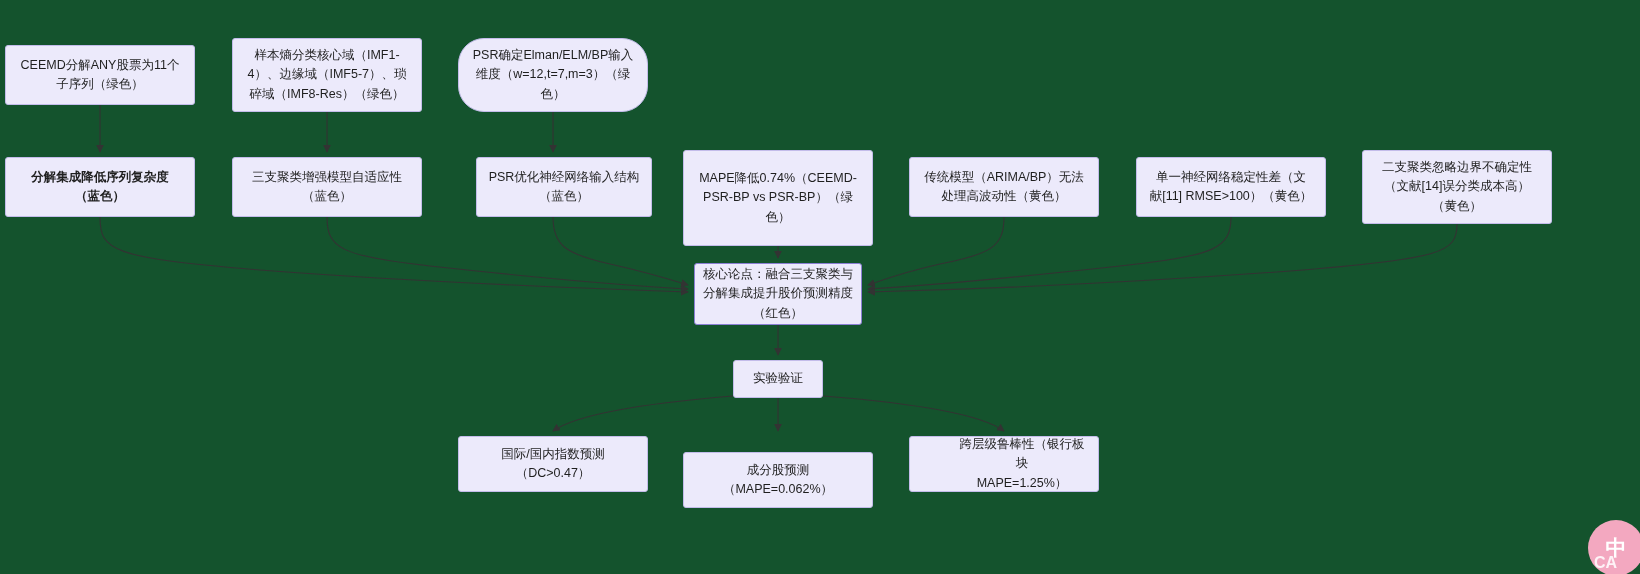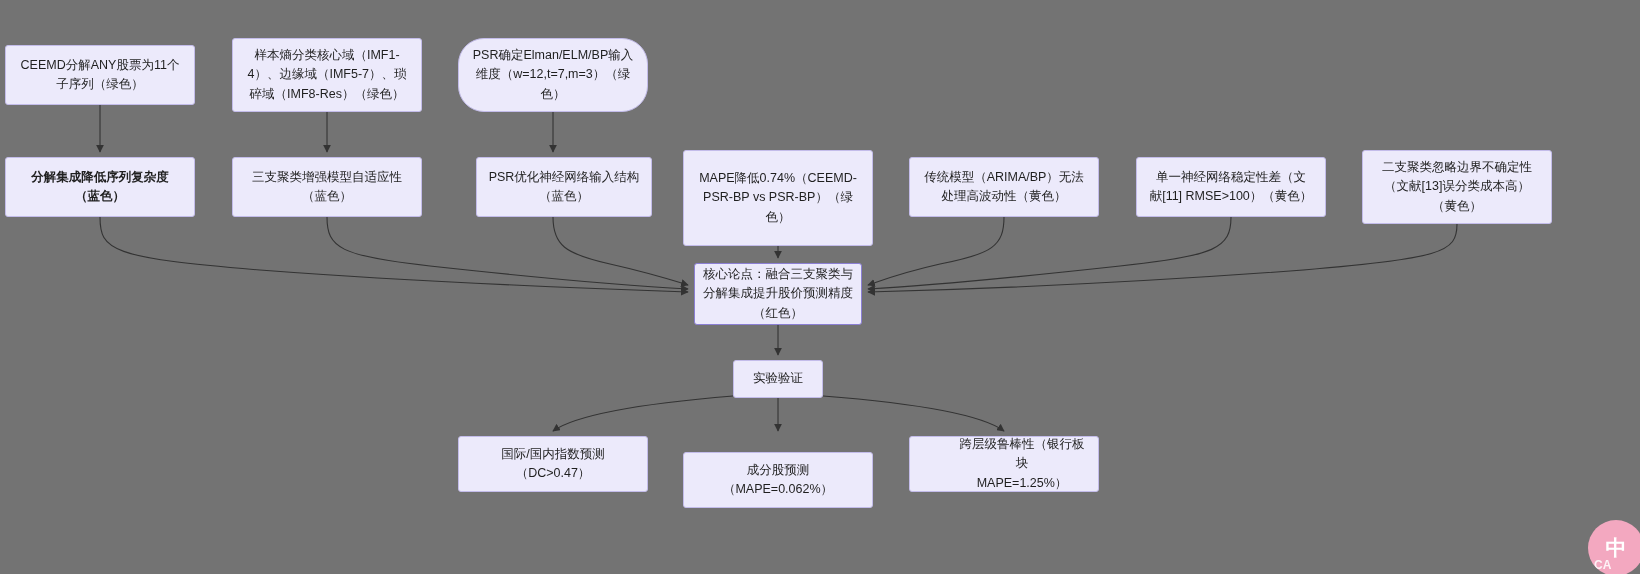--- a/index.html
+++ b/index.html
@@ -7,21 +7,21 @@
     padding: 0;
     background: #ffffff;
   }
   body {
     font-family: "Liberation Sans", "DejaVu Sans", sans-serif;
   }
   #canvas {
     position: relative;
     width: 1640px;
     height: 574px;
-    background: #737373;
+    background: #14532d;
     overflow: hidden;
   }
   #edges {
     position: absolute;
     left: 0;
     top: 0;
     width: 1640px;
     height: 574px;
     pointer-events: none;
   }
@@ -62,21 +62,21 @@
     color: #ffffff;
     font-size: 21px;
     font-weight: bold;
     z-index: 5;
     overflow: hidden;
   }
   .watermark .wm-sub {
     position: absolute;
     left: 6px;
     bottom: 4px;
-    font-size: 12px;
+    font-size: 16px;
     font-weight: bold;
     opacity: .85;
   }
 </style>
 </head>
 <body>
 
 <div id="canvas">
 
   <svg id="edges" viewBox="0 0 1640 574">
@@ -152,21 +152,21 @@
 处理高波动性（黄色）</span>
   </div>
 
   <div class="node" style="left:1136px; top:157px; width:190px; height:60px;">
     <span class="label">单一神经网络稳定性差（文
 献[11] RMSE&gt;100）（黄色）</span>
   </div>
 
   <div class="node" style="left:1362px; top:150px; width:190px; height:74px;">
     <span class="label">二支聚类忽略边界不确定性
-（文献[13]误分类成本高）
+（文献[14]误分类成本高）
 （黄色）</span>
   </div>
 
   <div class="node core" style="left:694px; top:263px; width:168px; height:62px;">
     <span class="label">核心论点：融合三支聚类与
 分解集成提升股价预测精度
 （红色）</span>
   </div>
 
   <div class="node" style="left:733px; top:360px; width:90px; height:38px;">

